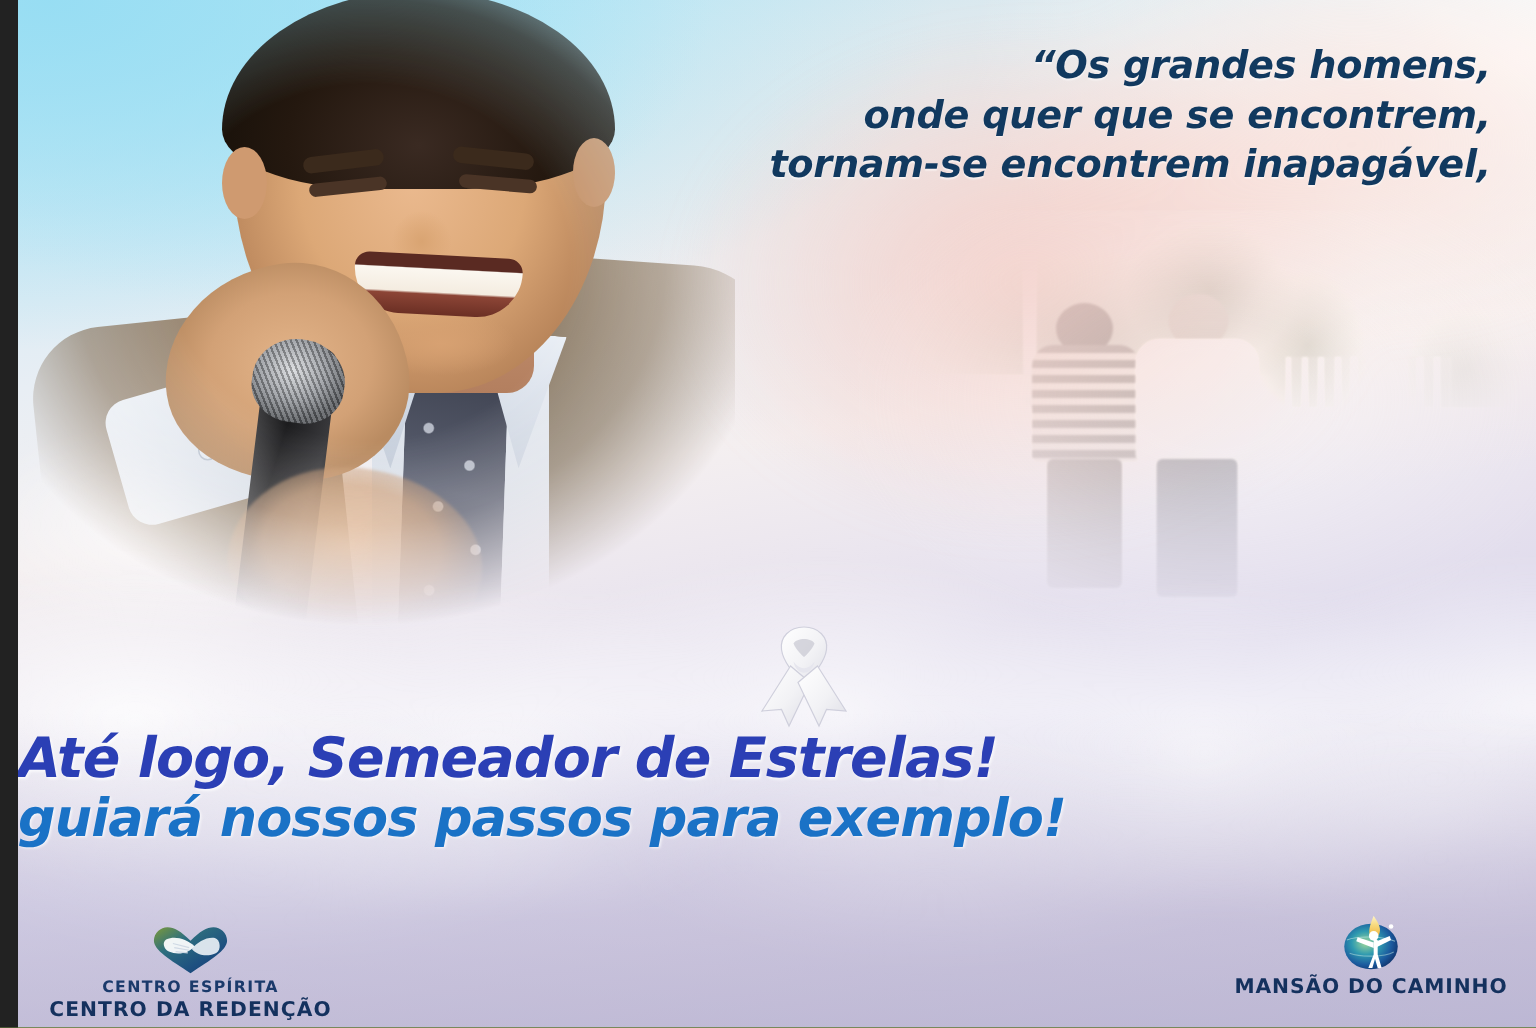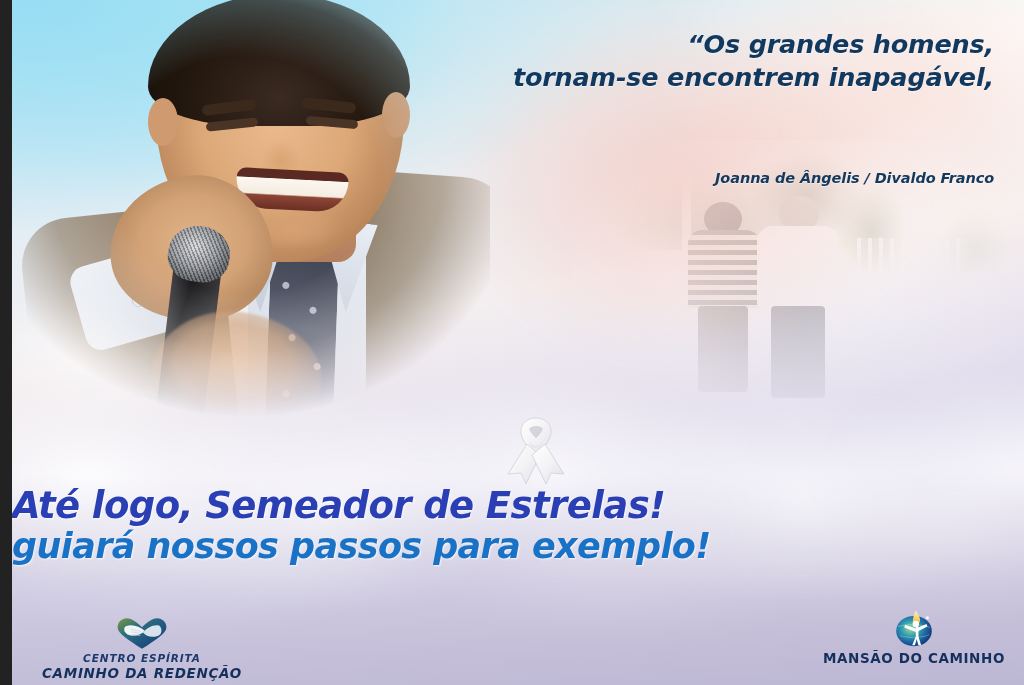--- a/index.html
+++ b/index.html
@@ -300,22 +300,22 @@
     font-size: 35px; line-height: 40px; color: #1f4fc0;
     text-shadow: 1px 1px 2px rgba(255,255,255,0.75);
   }
   .farewell .l3 {
     font-size: 35px; line-height: 40px; color: #1a72c6;
     text-shadow: 1px 1px 2px rgba(255,255,255,0.75);
   }
 
   
   .logo-left {
-    position: absolute; left: 20px; bottom: 4px;
-    width: 220px; text-align: center; font-style: italic;
+    position: absolute; left: 5px; bottom: 4px;
+    width: 220px; text-align: center;
   }
   .logo-right {
     position: absolute; right: 8px; bottom: 19px;
     width: 220px; text-align: center;
   }
   .logo-mark { height: 34px; display:flex; align-items:flex-end; justify-content:center; }
   .logo-l1 {
     font-family: "DejaVu Sans", sans-serif;
     font-weight: bold; font-size: 10.5px; letter-spacing: 0.9px;
     color: #1b3a6b; margin-top: 2px;
@@ -384,23 +384,23 @@
     <div class="p-cuff"></div>
     <div class="p-cuff-btn"></div>
     <div class="p-hand"></div>
     <div class="p-mic-body"></div>
     <div class="p-mic-head"></div>
     <div class="p-hand2"></div>
   </div>
 
   <div class="quote">
     <div>“Os grandes homens,</div>
+    <div>onde quer que se encontrem,</div>
     <div>tornam-se encontrem inapagável,</div>
   </div>
-  <div class="quote-author">Joanna de Ângelis / Divaldo Franco</div>
 
   <div class="ribbon">
     <svg viewBox="0 0 80 76" width="80" height="76" aria-hidden="true">
       <defs>
         <linearGradient id="rg" x1="0" y1="0" x2="1" y2="1">
           <stop offset="0%" stop-color="#ffffff"></stop>
           <stop offset="55%" stop-color="#f2f2f5"></stop>
           <stop offset="100%" stop-color="#dedee6"></stop>
         </linearGradient>
       </defs>
@@ -430,21 +430,21 @@
             <stop offset="100%" stop-color="#15386b"></stop>
           </linearGradient>
         </defs>
         <path d="M31 35 C16 25 4 18 4 11 C4 5 9 1 14 1 C19 1 24 4 31 11 C38 4 43 1 48 1 C53 1 58 5 58 11 C58 18 46 25 31 35 Z" fill="url(#hl)"></path>
         <path d="M13 10 C20 7 28 10 34 15 C30 20 22 22 15 19 C11 17 10 12 13 10 Z" fill="#ffffff" opacity="0.93"></path>
         <path d="M49 9 C43 8 36 12 32 17 C36 22 44 23 50 20 C54 18 53 10 49 9 Z" fill="#f2f6fa" opacity="0.88"></path>
         <path d="M18 13 L30 16 M19 16 L30 18 M20 19 L29 20" stroke="#cfd9e4" stroke-width="0.9" fill="none"></path>
       </svg>
     </div>
     <div class="logo-l1">CENTRO ESPÍRITA</div>
-    <div class="logo-l2">CAMINHO DA REDENÇÃO</div>
+    <div class="logo-l2">CENTRO DA REDENÇÃO</div>
   </div>
 
   <div class="logo-right">
     <div class="logo-mark">
       <svg viewBox="0 0 56 46" width="50" height="41" aria-hidden="true">
         <defs>
           <radialGradient id="gg" cx="40%" cy="42%" r="62%">
             <stop offset="0%" stop-color="#9fd89a"></stop>
             <stop offset="42%" stop-color="#2f9ab0"></stop>
             <stop offset="78%" stop-color="#1b5a9e"></stop>

